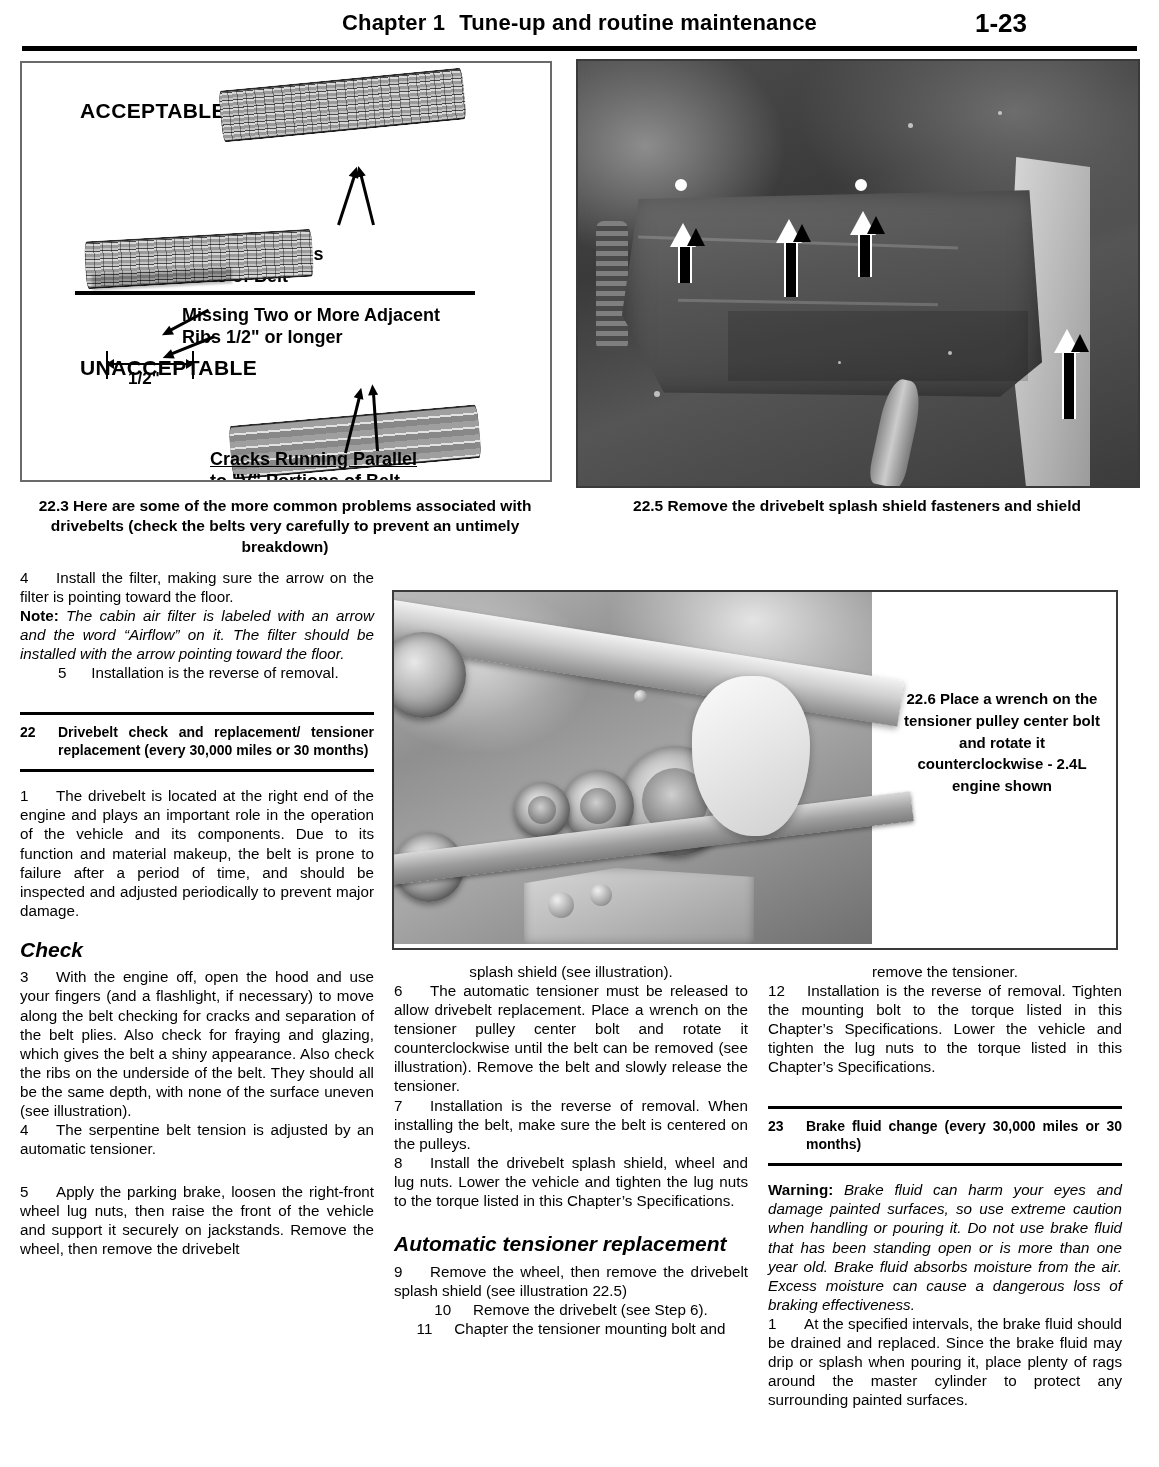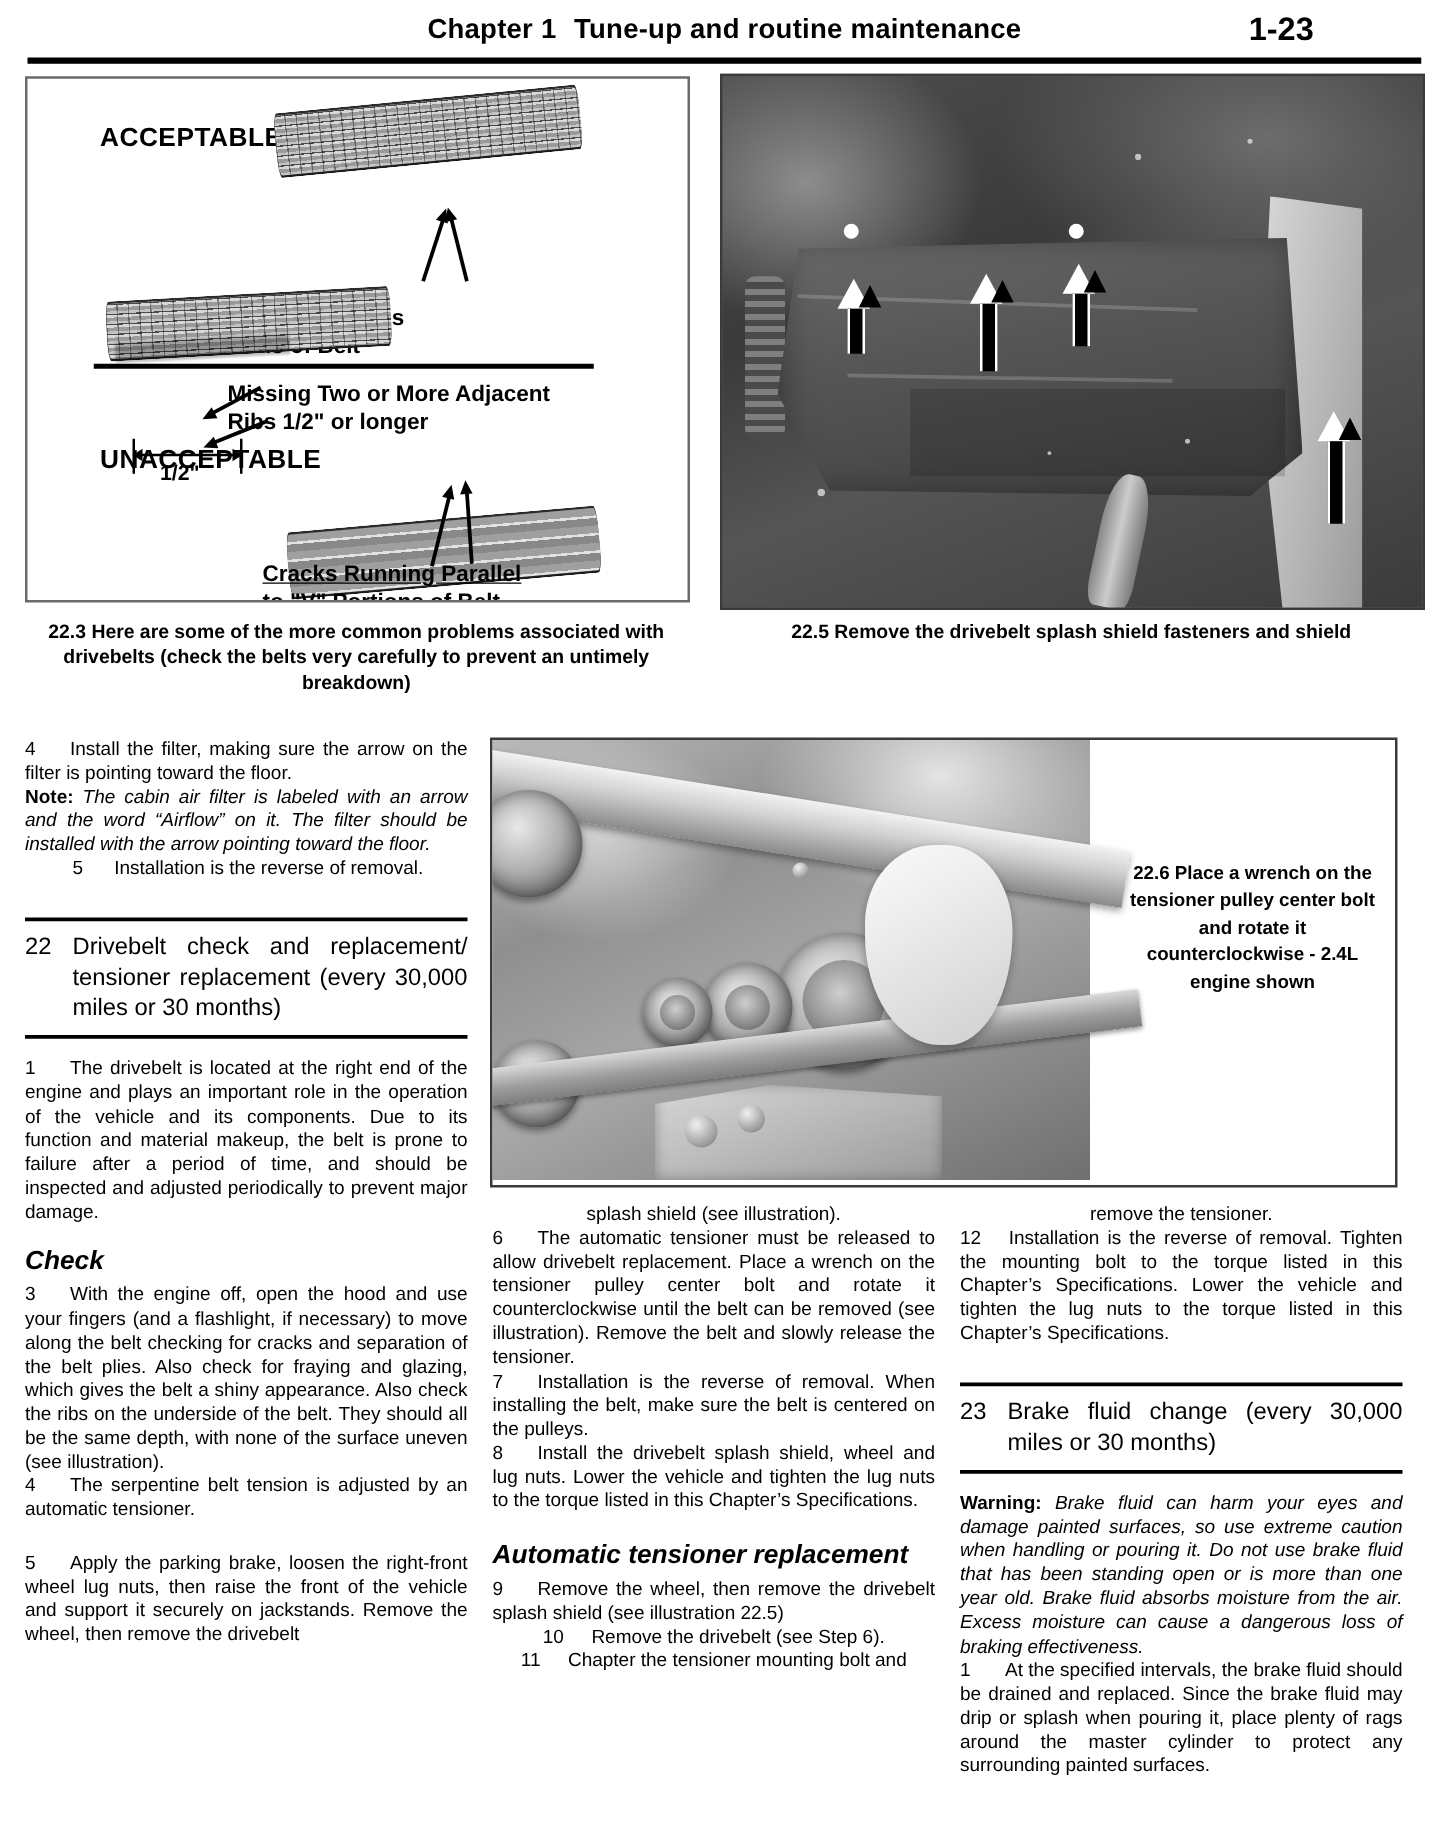--- a/index.html
+++ b/index.html
@@ -13,21 +13,21 @@
     position: relative;
     font-family: "Liberation Sans", sans-serif;
     color: #000000;
     overflow: hidden;
   }
 
   
   .page-header {
     position: absolute;
     left: 0; top: 0;
-    width: 1049px; height: 56px; padding-left: 24px;
+    width: 1049px; height: 56px;
   }
   .header-title {
     position: absolute;
     left: 0; top: 10px;
     width: 1159px;
     text-align: center;
     font-size: 22px;
     font-weight: bold;
     letter-spacing: 0.2px;
   }
@@ -94,21 +94,21 @@
   }
 
   
   .col {
     position: absolute;
     width: 354px;
     font-size: 15.2px;
     line-height: 1.255;
     text-align: justify;
   }
-  .col-left   { left: 20px;  top: 590px;  width: 354px; }
+  .col-left   { left: 20px;  top: 568px;  width: 354px; }
   .col-mid    { left: 394px; top: 962px;  width: 354px; }
   .col-right  { left: 768px; top: 962px;  width: 354px; }
 
   p.para {
     margin: 0;
     text-align: justify;
     text-justify: inter-word;
   }
   p.para.last { text-align: center; }
   .num { display: inline-block; min-width: 14px; }
@@ -121,22 +121,22 @@
     position: relative;
     margin: 0;
   }
   .sec-rule-top, .sec-rule-bot {
     height: 3px;
     background: #000;
     width: 100%;
   }
   .sec-head-inner {
     display: flex;
-    font-size: 19px;
-    font-weight: normal;
+    font-size: 14px;
+    font-weight: bold;
     line-height: 1.28;
     padding: 9px 0 9px 0;
   }
   .sec-num { width: 38px; flex: 0 0 38px; }
   .sec-title { flex: 1 1 auto; }
 
   .subhead {
     font-size: 21px;
     font-weight: bold;
     font-style: italic;

